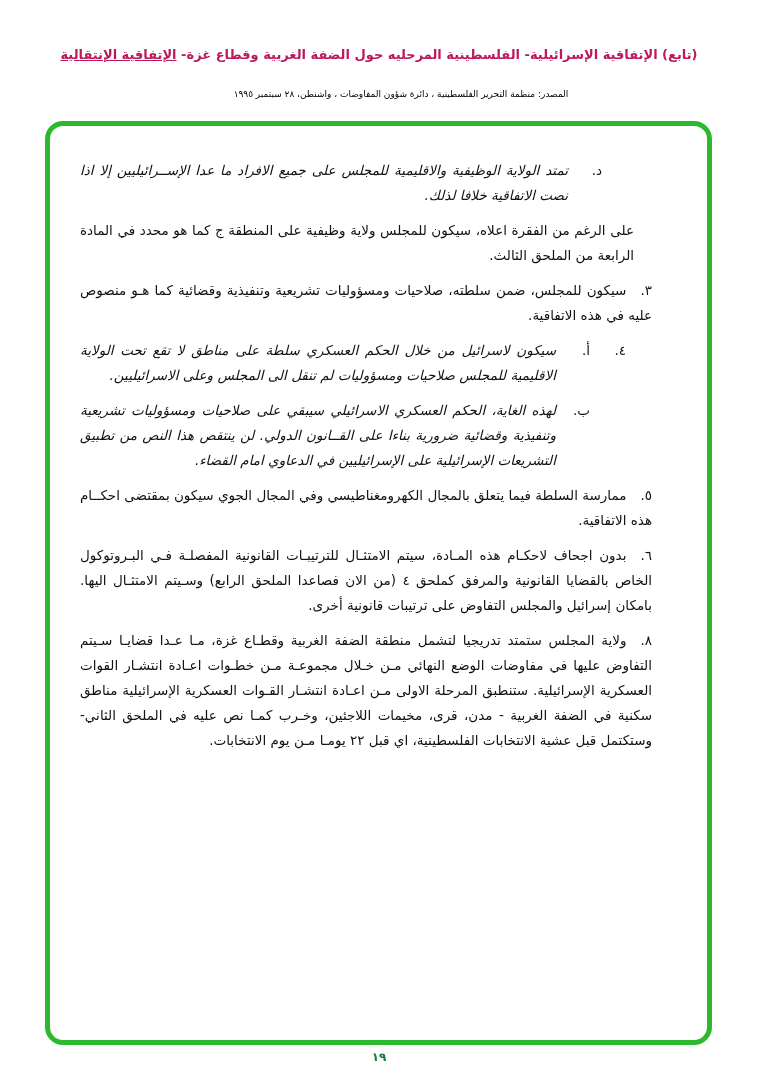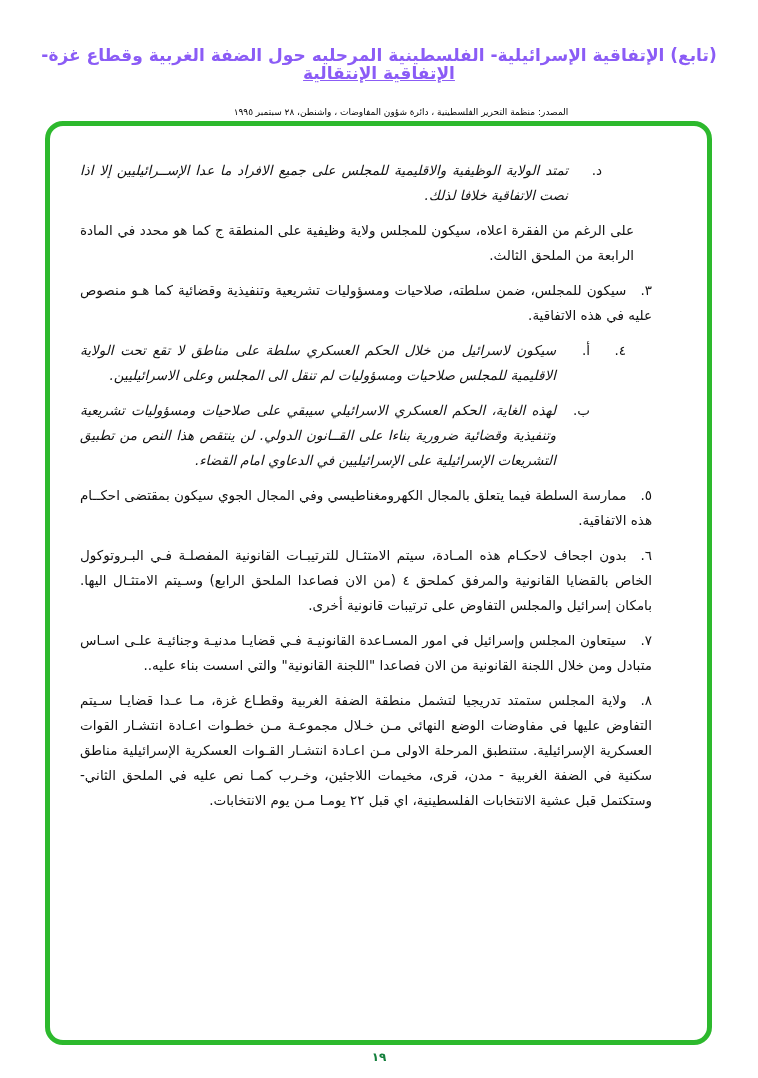--- a/index.html
+++ b/index.html
@@ -17,23 +17,23 @@
   }
   .header {
     position: absolute;
     top: 46px;
     left: 0;
     right: 0;
     text-align: center;
     direction: rtl;
   }
   .title {
-    font-size: 17px;
+    font-size: 13px;
     font-weight: bold;
-    color: #8b5cf6;
+    color: #be185d;
     line-height: 18px;
     padding: 0 40px;
   }
   .title-em {
     text-decoration: underline;
   }
   .source {
     font-size: 9px;
     margin-top: 25px;
     color: #000000;
@@ -130,20 +130,19 @@
           <span class="marker-sub">أ.</span>
           <div class="ptext">سيكون لاسرائيل من خلال الحكم العسكري سلطة على مناطق لا تقع تحت الولاية الاقليمية للمجلس صلاحيات ومسؤوليات لم تنقل الى المجلس وعلى الاسرائيليين.</div>
         </div>
         <div class="para lettered">
           <span class="marker"></span>
           <span class="marker-sub">ب.</span>
           <div class="ptext">لهذه الغاية، الحكم العسكري الاسرائيلي سيبقي على صلاحيات ومسؤوليات تشريعية وتنفيذية وقضائية ضرورية بناءا على القــانون الدولي. لن ينتقص هذا النص من تطبيق التشريعات الإسرائيلية على الإسرائيليين في الدعاوي امام القضاء.</div>
         </div>
         <div class="para numbered"><span class="marker">٥.</span><span>ممارسة السلطة فيما يتعلق بالمجال الكهرومغناطيسي وفي المجال الجوي سيكون بمقتضى احكــام هذه الاتفاقية.</span></div>
         <div class="para numbered"><span class="marker">٦.</span><span>بدون اجحاف لاحكـام هذه المـادة، سيتم الامتثـال للترتيبـات القانونية المفصلـة فـي البـروتوكول الخاص بالقضايا القانونية والمرفق كملحق ٤ (من الان فصاعدا الملحق الرابع) وسـيتم الامتثـال اليها. بامكان إسرائيل والمجلس التفاوض على ترتيبات قانونية أخرى.</span></div>
-        <div class="para numbered"><span class="marker">٧.</span><span>سيتعاون المجلس وإسرائيل في امور المسـاعدة القانونيـة فـي قضايـا مدنيـة وجنائيـة علـى اسـاس متبادل ومن خلال اللجنة القانونية من الان فصاعدا "اللجنة القانونية" والتي اسست بناء عليه..</span></div>
         <div class="para numbered"><span class="marker">٨.</span><span>ولاية المجلس ستمتد تدريجيا لتشمل منطقة الضفة الغربية وقطـاع غزة، مـا عـدا قضايـا سـيتم التفاوض عليها في مفاوضات الوضع النهائي مـن خـلال مجموعـة مـن خطـوات اعـادة انتشـار القوات العسكرية الإسرائيلية. ستنطبق المرحلة الاولى مـن اعـادة انتشـار القـوات العسكرية الإسرائيلية مناطق سكنية في الضفة الغربية - مدن، قرى، مخيمات اللاجئين، وخـرب كمـا نص عليه في الملحق الثاني- وستكتمل قبل عشية الانتخابات الفلسطينية، اي قبل ٢٢ يومـا مـن يوم الانتخابات.</span></div>
       </div>
   </div>
 
   <div class="footer-page">١٩</div>
 
 </div>
 
 </body></html>

